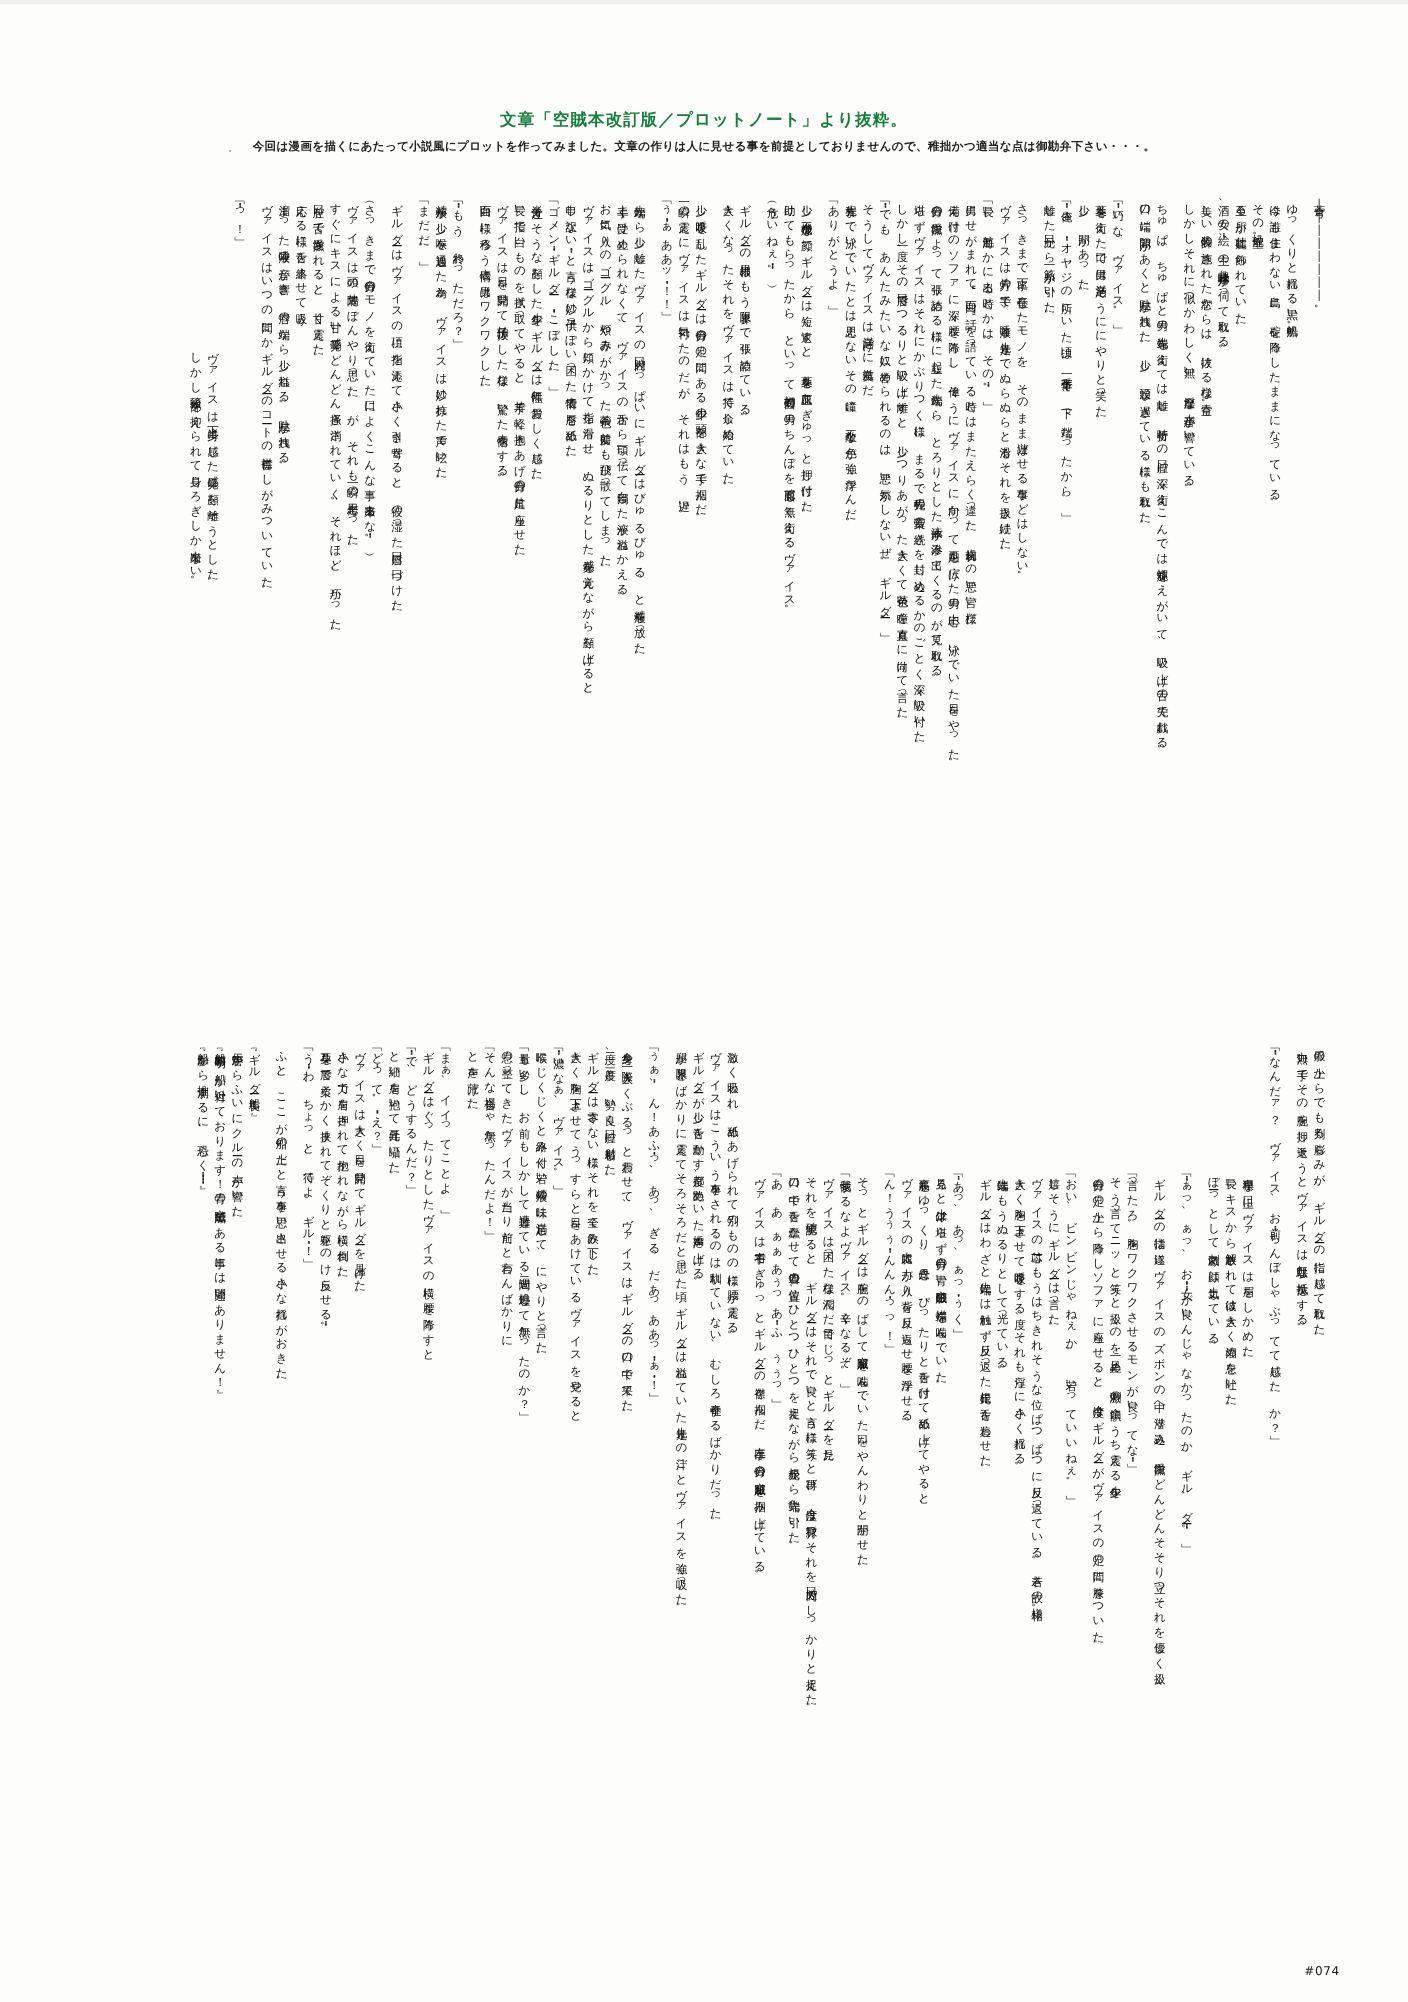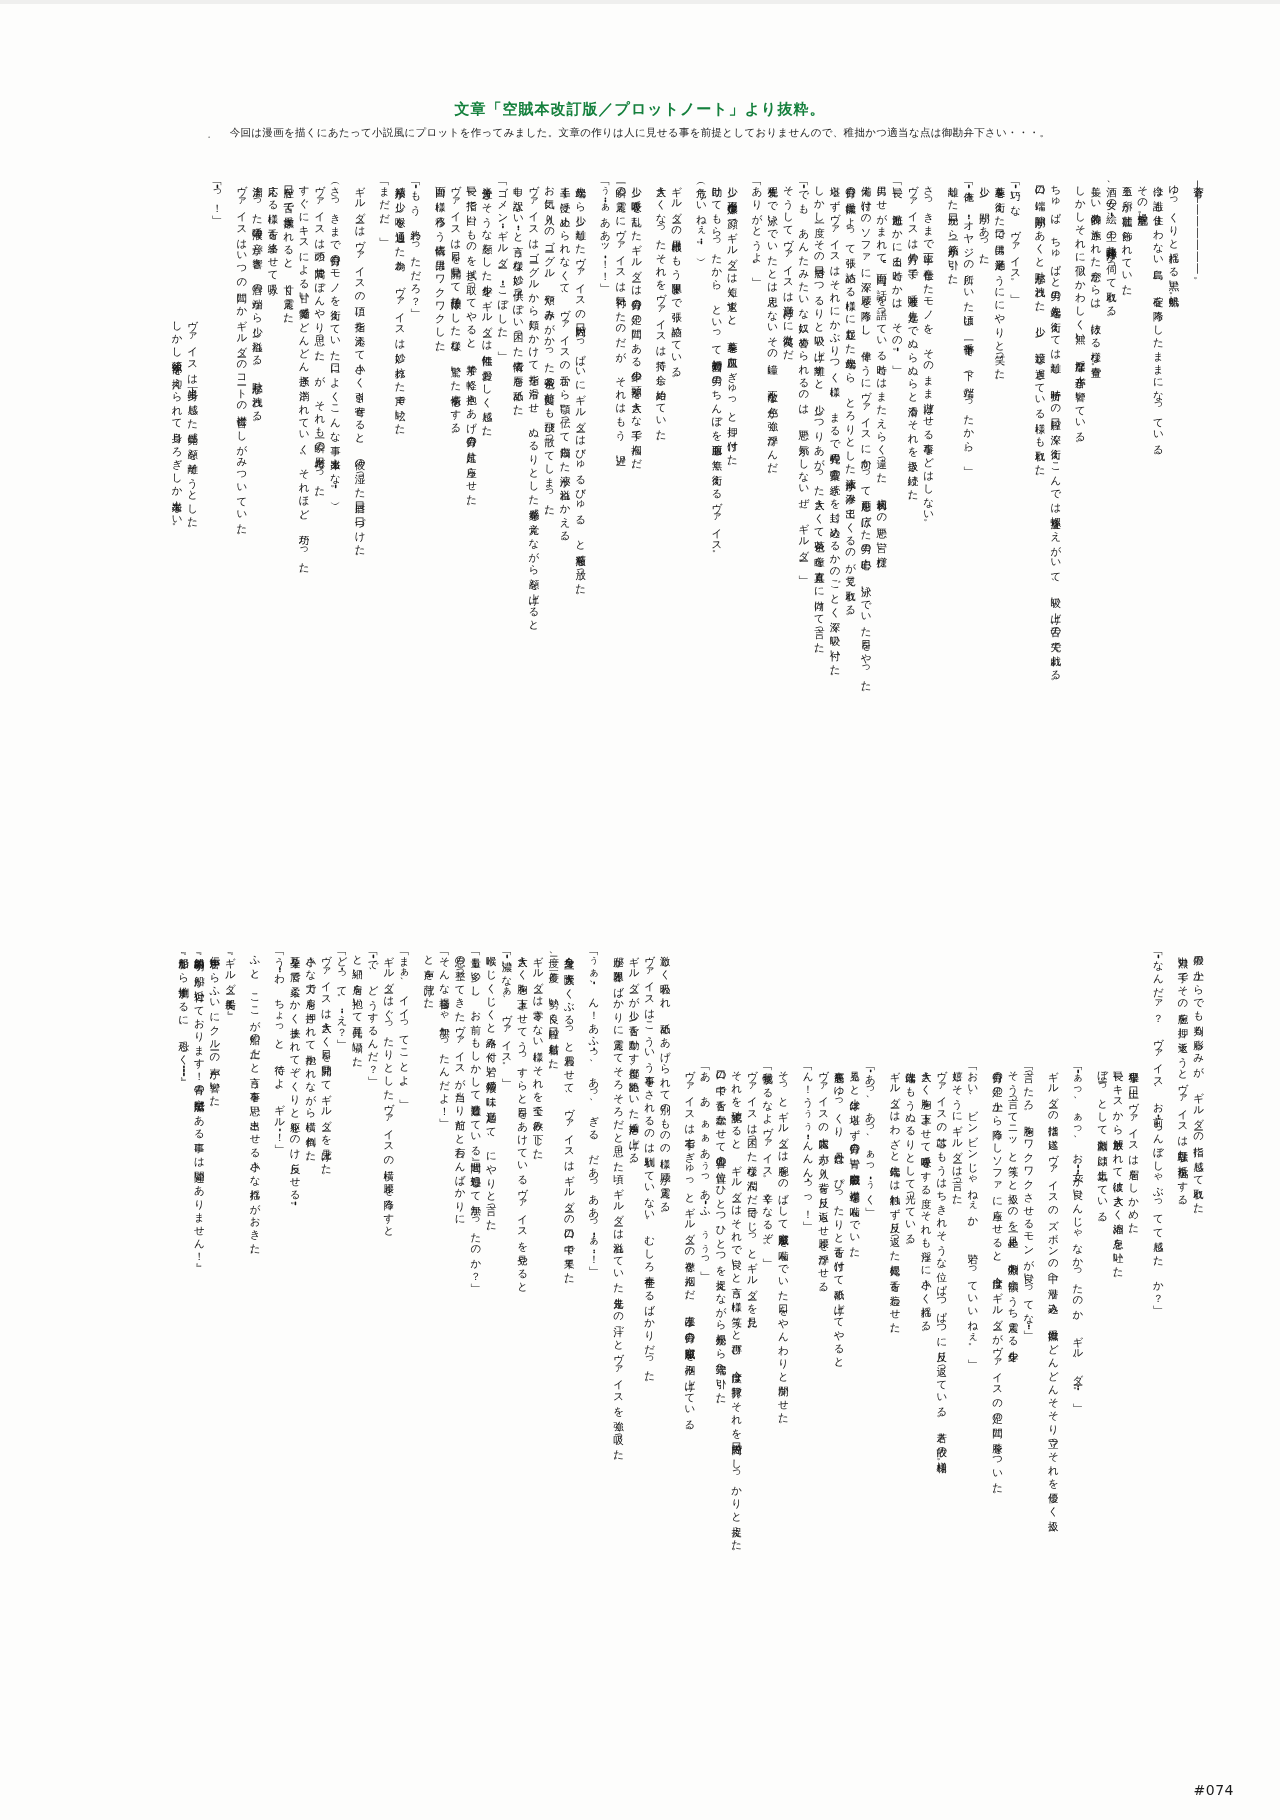--- a/index.html
+++ b/index.html
@@ -17,21 +17,21 @@
   }
   
   .header { position:absolute; top:100px; left:0; width:100%; text-align:center; }
   .doc-title {
     font-size:15px; font-weight:bold; letter-spacing:1px;
     color:#15803d;
     margin:0 0 7px 0;
   }
   .doc-subtitle-row {
     display:flex; justify-content:center; align-items:flex-start;
-    font-size:10.5px; color:#222; letter-spacing:0.3px;
+    font-size:10.5px; color:#222; letter-spacing:0.3px;font-weight:bold;
   }
   .doc-subtitle-bullet { position:absolute; left:205px; top:32px; font-size:8px; color:#444; }
   
   .vblock {
     position:absolute;
     writing-mode: vertical-rl;
     text-orientation: mixed;
     color:#111;
   }
   .vblock p.col {
@@ -39,22 +39,22 @@
     font-size:10.5px;
     line-height:15.6px;          
     letter-spacing:1.3px;        
     white-space:nowrap;
   }
   .vblock p.gap { width:9px; }
   .vblock-top    { top:178px;  right:74px; height:710px;  width:1135px; }
   .vblock-bottom { top:948px;  right:74px; height:735px;  width:1135px; }
   
   .page-number {
-    position:absolute; right:46px; bottom:22px;
-    font-size:14px; letter-spacing:0.5px; color:#1a1a1a;
+    position:absolute; right:62px; bottom:22px;
+    font-size:11px; letter-spacing:0.5px; color:#1a1a1a;
   }
   
   .scan-edge-top { position:absolute; top:0; left:0; width:100%; height:4px; background:#efefee; }
 </style>
 </head>
 <body>
 
 <div class="page">
   <div class="scan-edge-top"></div>
 

